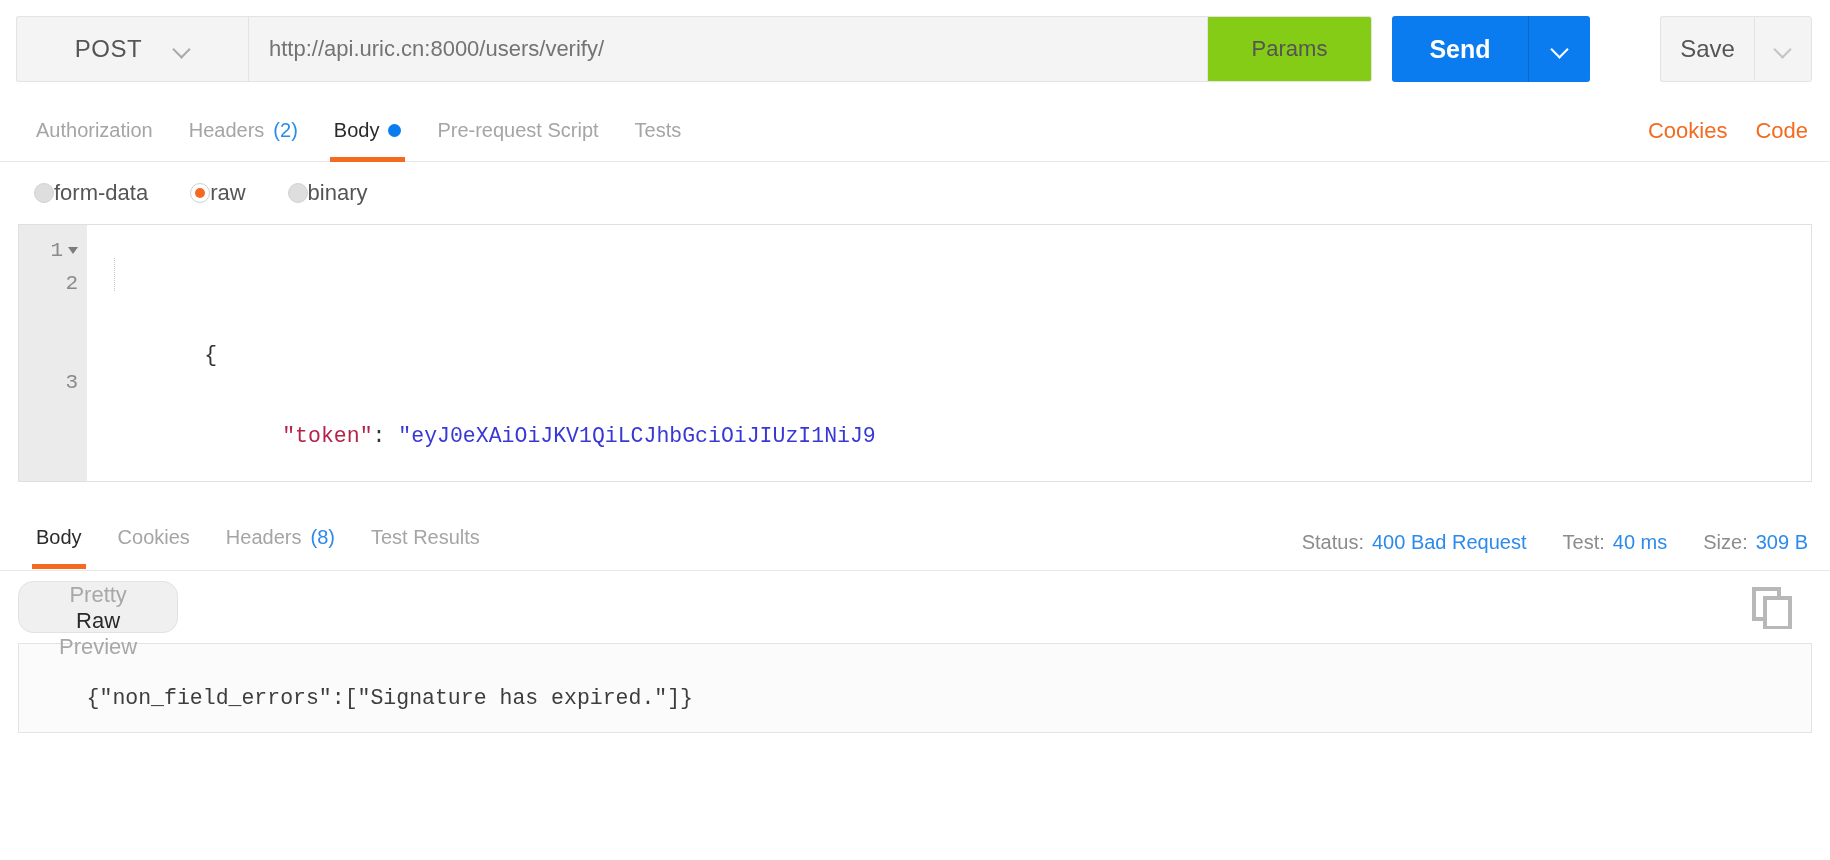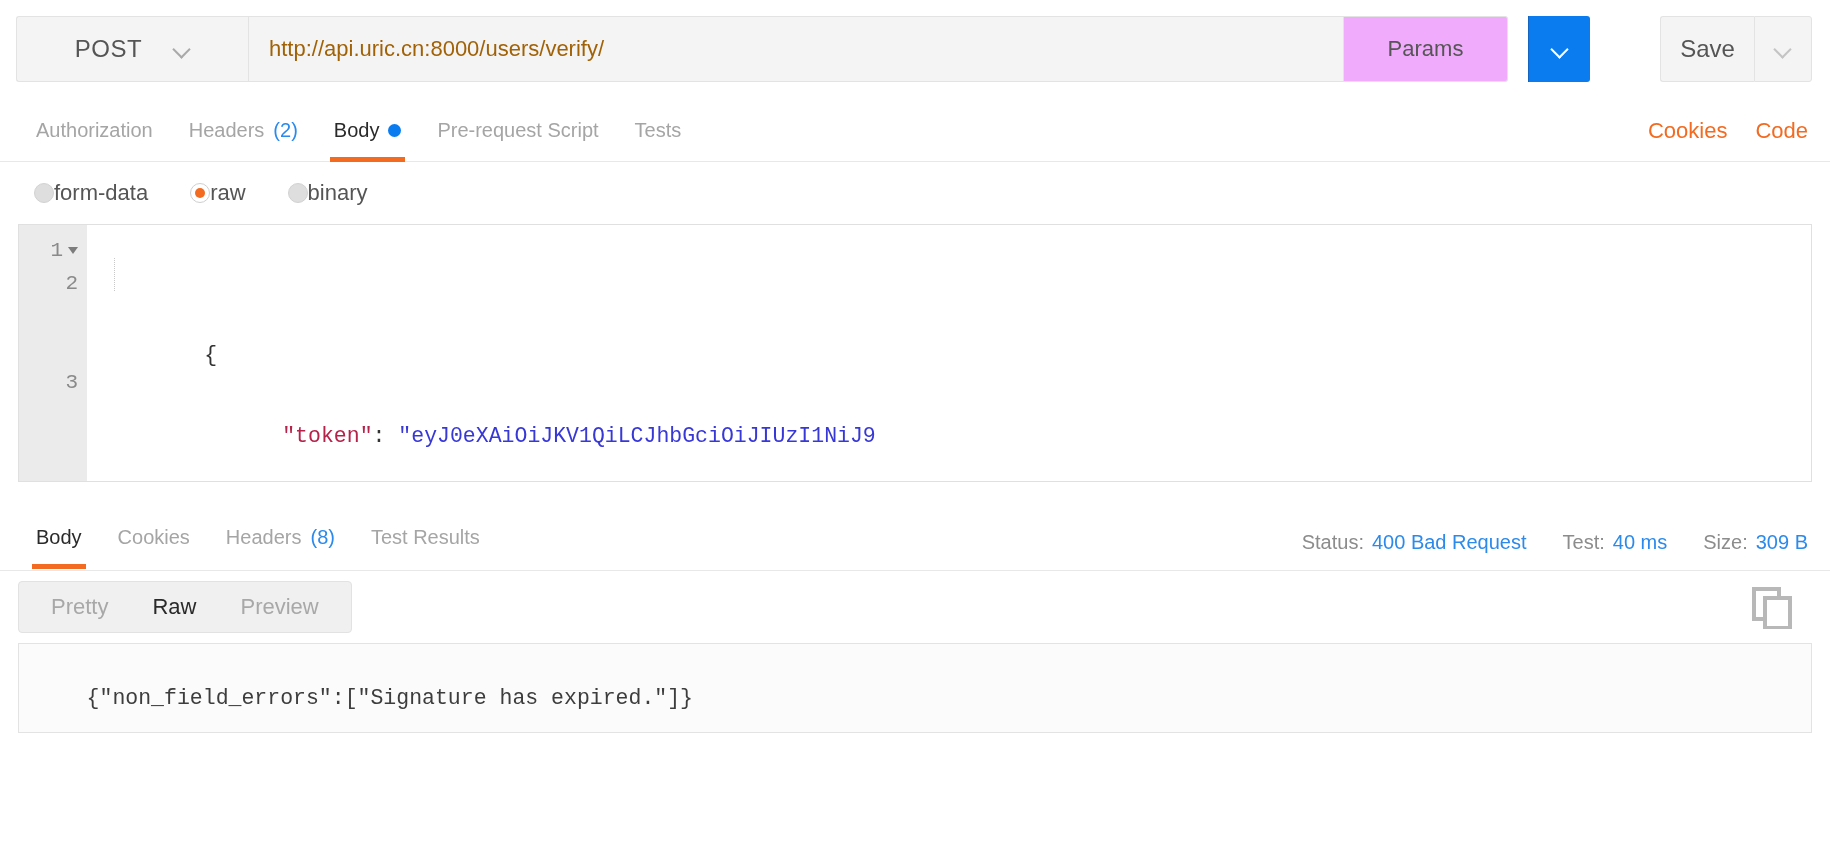--- a/index.html
+++ b/index.html
@@ -33,25 +33,25 @@
     width: 11px; height: 11px;
     border-right: 2.4px solid #a9a9a9; border-bottom: 2.4px solid #a9a9a9;
     transform: rotate(45deg);
   }
   .url-box {
     flex: 1; height: 66px;
     border: 1px solid #e3e3e3; background: #f4f4f4;
     display: flex; align-items: center;
     padding: 0 20px;
   }
-  .url-text { font-size: 22px; color: #a16207; }
+  .url-text { font-size: 22px; color: #737373; }
   .params-box {
     width: 164px; height: 66px;
     border: 1px solid #e3e3e3; border-left: none;
-    background: #f0abfc;
+    background: #84cc16;
     display: flex; align-items: center; justify-content: center;
     border-radius: 0 3px 3px 0;
   }
   .params-text { font-size: 22px; color: #555; }
   .send-group { display: flex; margin-left: 20px; }
   .send-btn {
     width: 136px; height: 66px; background: #0a7cf0;
     display: flex; align-items: center; justify-content: center;
     color: #fff; font-size: 25px; font-weight: bold;
     border-radius: 3px 0 0 3px;
@@ -191,21 +191,21 @@
 
   
   .resp-toolbar {
     position: relative;
     height: 72px; display: flex; align-items: center;
     padding-left: 18px;
   }
   .seg {
     display: flex; align-items: center;
     background: #f0f0f0; border: 1px solid #e2e2e2;
-    border-radius: 4px; height: 52px; padding: 0 10px;
+    border-radius: 15px; height: 52px; padding: 0 18px; flex-direction: column;
   }
   .seg-item { font-size: 22px; color: #a8a8a8; padding: 0 22px; }
   .seg-item.active { color: #2a2a2a; }
   .copy-icon { position: absolute; right: 36px; top: 14px; }
 
   
   .resp-body {
     margin: 0 18px;
     border: 1px solid #e3e3e3;
     background: #fbfbfb;
@@ -226,20 +226,23 @@
       <span class="method-label">POST</span>
       <span class="chev"></span>
     </div>
     <div class="url-box">
       <span class="url-text">http://api.uric.cn:8000/users/verify/</span>
     </div>
     <div class="params-box">
       <span class="params-text">Params</span>
     </div>
     <div class="send-group">
+      <div class="send-btn">
+        <span>Send</span>
+      </div>
       <div class="send-caret">
         <span class="chev"></span>
       </div>
     </div>
     <div class="save-group">
       <div class="save-btn">
         <span>Save</span>
       </div>
       <div class="save-caret">
         <span class="chev"></span>

